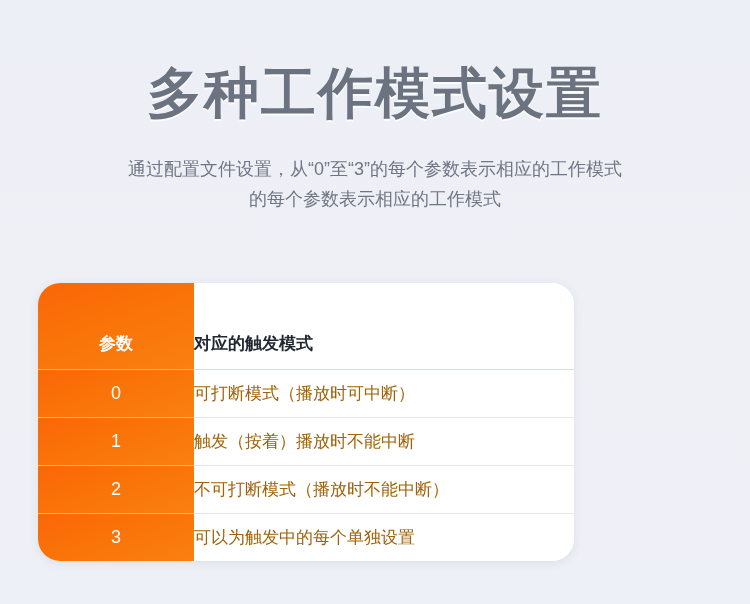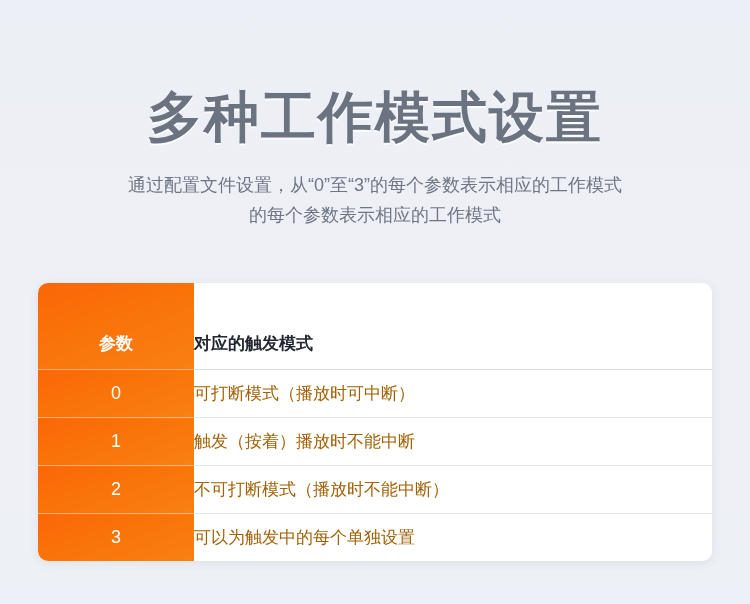--- a/index.html
+++ b/index.html
@@ -15,49 +15,49 @@
   }
   .page {
     position: relative;
     width: 750px;
     height: 604px;
     background: linear-gradient(180deg, #eceff5 0%, #eef0f6 55%, #edf0f6 100%);
     box-sizing: border-box;
   }
   .title {
     margin: 0;
-    padding-top: 86px;
+    padding-top: 62px;
     text-align: center;
     font-size: 55px;
     line-height: 62px;
     font-weight: bold;
     letter-spacing: 2px;
     color: #6b7280;
     font-family: "Liberation Sans", sans-serif;
     text-shadow: 0 2px 0 rgba(255,255,255,0.8);
   }
   .subtitle {
-    margin: 0;
+    margin: 8px;
     padding-top: 22px;
     text-align: center;
     font-size: 18px;
     line-height: 30px;
     color: #6f7683;
     font-family: "Liberation Sans", sans-serif;
   }
   .subtitle-line {
     display: block;
   }
   .table-wrap {
     position: absolute;
     left: 38px;
     top: 283px;
-    width: 674px;
+    width: 536px;
     background: #ffffff;
-    border-radius: 10px;
+    border-radius: 22px;
     overflow: hidden;
     box-shadow: 0 2px 10px rgba(80, 90, 110, 0.10);
   }
   table.modes {
     border-collapse: collapse;
     width: 100%;
     table-layout: fixed;
   }
   table.modes col.c1 { width: 156px; }
   table.modes col.c2 { width: auto; }

